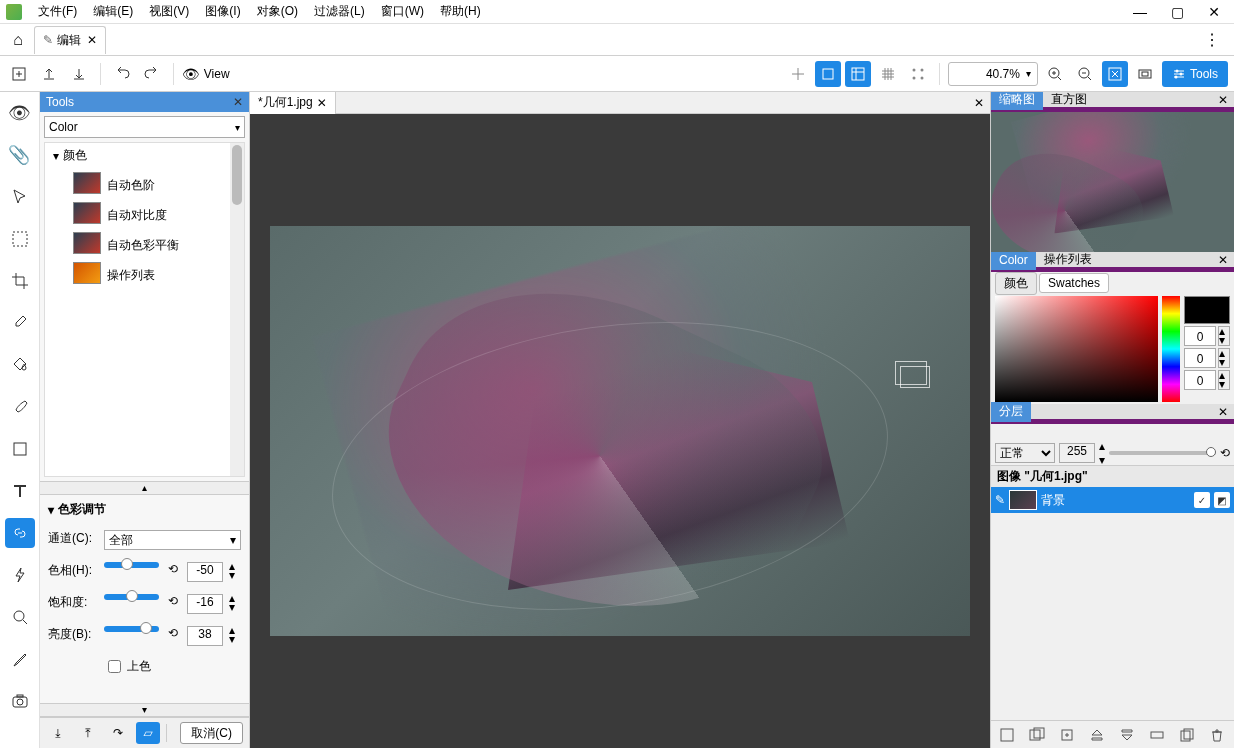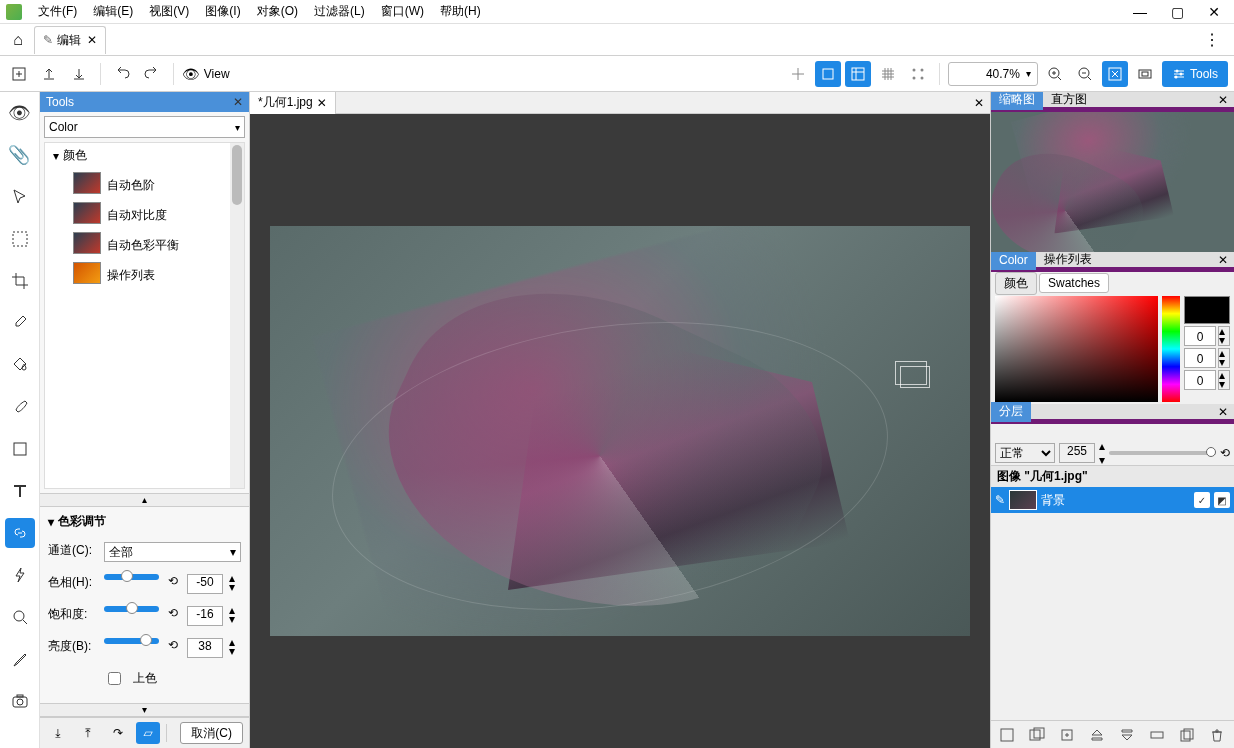--- a/index.html
+++ b/index.html
@@ -59,21 +59,21 @@
 .adjust { padding: 6px 8px; background: #f7f7f7; }
 .adjust .section-title { display: flex; align-items: center; gap: 4px; font-weight: bold; margin-bottom: 4px; }
 .adjust .row { display: flex; align-items: flex-start; gap: 6px; margin: 12px 0; }
 .adjust .row label { width: 50px; }
 .adjust .row select, .adjust .rsel { flex: 1; height: 20px; border: 1px solid #aaa; background: #fff; padding: 0 4px; display: flex; align-items: center; }
 .adjust .row .slider { flex: 1; height: 6px; background: linear-gradient(to right,#1e88e5,#1e88e5); border-radius: 3px; position: relative; cursor: pointer; }
 .adjust .row .slider .knob { position: absolute; top: -4px; width: 12px; height: 12px; background: #fff; border: 1px solid #888; border-radius: 50%; }
 .adjust .row .reset { width: 16px; text-align: center; cursor: pointer; }
 .adjust .row .numbox { width: 36px; height: 20px; border: 1px solid #aaa; background: #fff; text-align: center; }
 .adjust .row .spin { width: 12px; display: flex; flex-direction: column; font-size: 8px; line-height: 9px; }
-.adjust .checkbox-row { display: flex; align-items: center; gap: 12px; margin: 6px 0 10px 60px; }
+.adjust .checkbox-row { display: flex; align-items: center; gap: 6px; margin: 6px 0 22px 60px; }
 
 
 .left-bottom { margin-top: auto; border-top: 1px solid #ccc; padding: 4px 6px; display: flex; align-items: center; gap: 6px; background: #f0f0f0; }
 .left-bottom .bbtn { width: 24px; height: 22px; display: flex; align-items: center; justify-content: center; cursor: pointer; border-radius: 3px; }
 .left-bottom .bbtn.blue { background: #1e88e5; color: #fff; }
 .cancel-btn { margin-left: auto; height: 22px; padding: 0 10px; border: 1px solid #999; background: #fff; border-radius: 3px; cursor: pointer; }
 
 
 .canvas-area { flex: 1; display: flex; flex-direction: column; background: #1d4ed8; }
 .doc-tabs { height: 22px; background: #f0f0f0; display: flex; align-items: center; border-bottom: 1px solid #ccc; }

